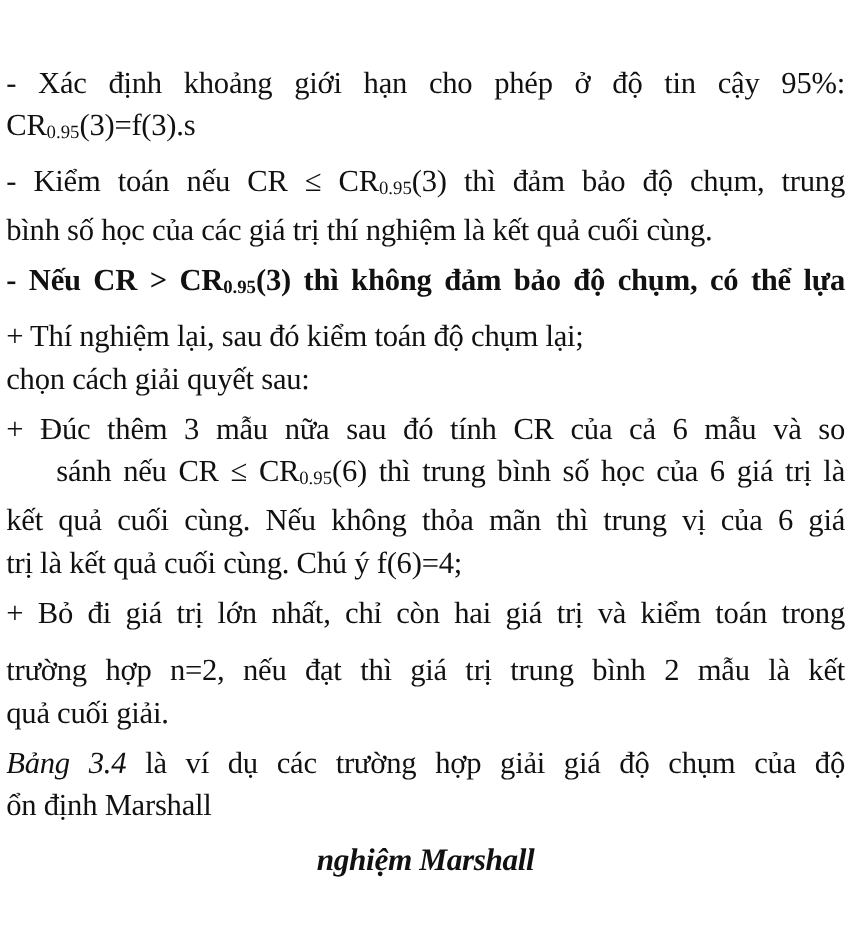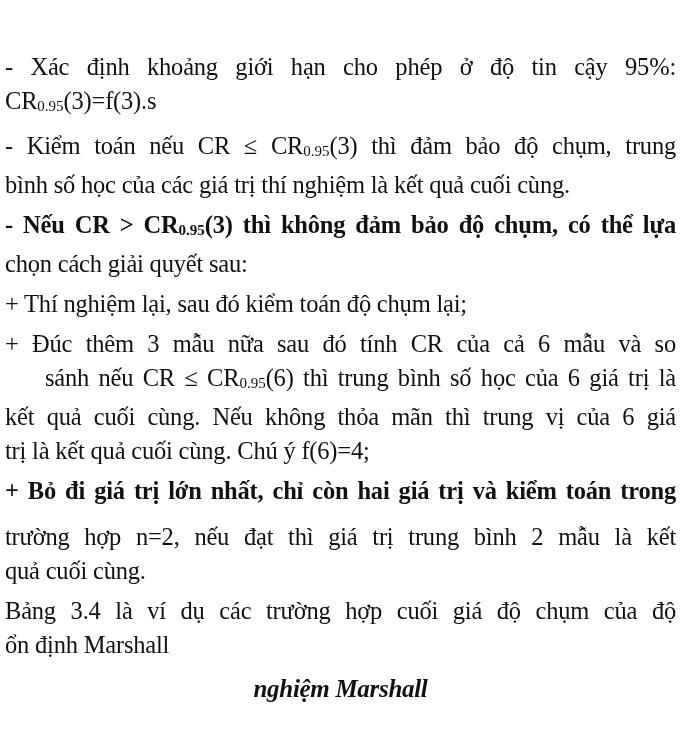--- a/index.html
+++ b/index.html
@@ -32,21 +32,21 @@
       justify-content: space-between;
       width: 100%;
     }
     .sub {
       font-size: 15px;
       vertical-align: -2px;
       letter-spacing: 0;
     }
     .para-gap { margin-top: 6px; }
     .indent { padding-left: 18px; }
-    .italic { }
+    .italic { font-style: italic; }
     .caption {
       font-weight: bold;
       font-style: italic;
       font-size: 25px;
       line-height: 34px;
       text-align: center;
       letter-spacing: -0.3px;
     }
     .caption-block { margin-top: 10px; }
   </style>
@@ -65,37 +65,37 @@
 
 
   <div class="line para-gap" style="text-align:justify; text-align-last:justify;">
     <span>- Kiểm toán nếu CR ≤ CR</span><span class="sub">0.95</span><span>(3) thì đảm bảo độ chụm, trung</span>
   </div>
   <div class="line">bình số học của các giá trị thí nghiệm là kết quả cuối cùng.</div>
 
   <div class="line para-gap" style="text-align:justify; text-align-last:justify;font-weight:bold;">
     <span>- Nếu CR &gt; CR</span><span class="sub">0.95</span><span>(3) thì không đảm bảo độ chụm, có thể lựa</span>
   </div>
+  <div class="line para-gap">+ Thí nghiệm lại, sau đó kiểm toán độ chụm lại;</div>
+
   <div class="line">chọn cách giải quyết sau:</div>
-
-  <div class="line para-gap">+ Thí nghiệm lại, sau đó kiểm toán độ chụm lại;</div>
 
   <div class="line para-gap" style="text-align:justify; text-align-last:justify;">+ Đúc thêm 3 mẫu nữa sau đó tính CR của cả 6 mẫu và so</div>
   <div class="line" style="text-align:justify; text-align-last:justify;margin-left:40px;">
     <span>sánh nếu CR ≤ CR</span><span class="sub">0.95</span><span>(6) thì trung bình số học của 6 giá trị là</span>
   </div>
   <div class="line" style="text-align:justify; text-align-last:justify;">kết quả cuối cùng. Nếu không thỏa mãn thì trung vị của 6 giá</div>
   <div class="line">trị là kết quả cuối cùng. Chú ý f(6)=4;</div>
 
-  <div class="line para-gap" style="text-align:justify; text-align-last:justify;font-weight:bold;">+ Bỏ đi giá trị lớn nhất, chỉ còn hai giá trị và kiểm toán trong</div>
+  <div class="line para-gap" style="text-align:justify; text-align-last:justify;">+ Bỏ đi giá trị lớn nhất, chỉ còn hai giá trị và kiểm toán trong</div>
   <div class="line" style="text-align:justify; text-align-last:justify;margin-top:12px;">trường hợp n=2, nếu đạt thì giá trị trung bình 2 mẫu là kết</div>
-  <div class="line">quả cuối cùng.</div>
+  <div class="line">quả cuối giải.</div>
 
   <div class="line para-gap" style="text-align:justify; text-align-last:justify;">
-    <span class="italic">Bảng 3.4</span><span> là ví dụ các trường hợp cuối giá độ chụm của độ</span>
+    <span class="italic">Bảng 3.4</span><span> là ví dụ các trường hợp giải giá độ chụm của độ</span>
   </div>
   <div class="line">ổn định Marshall</div>
 
   <div class="caption-block">
     <div class="caption">nghiệm Marshall</div>
   </div>
 
 </div>
 
 </body></html>

